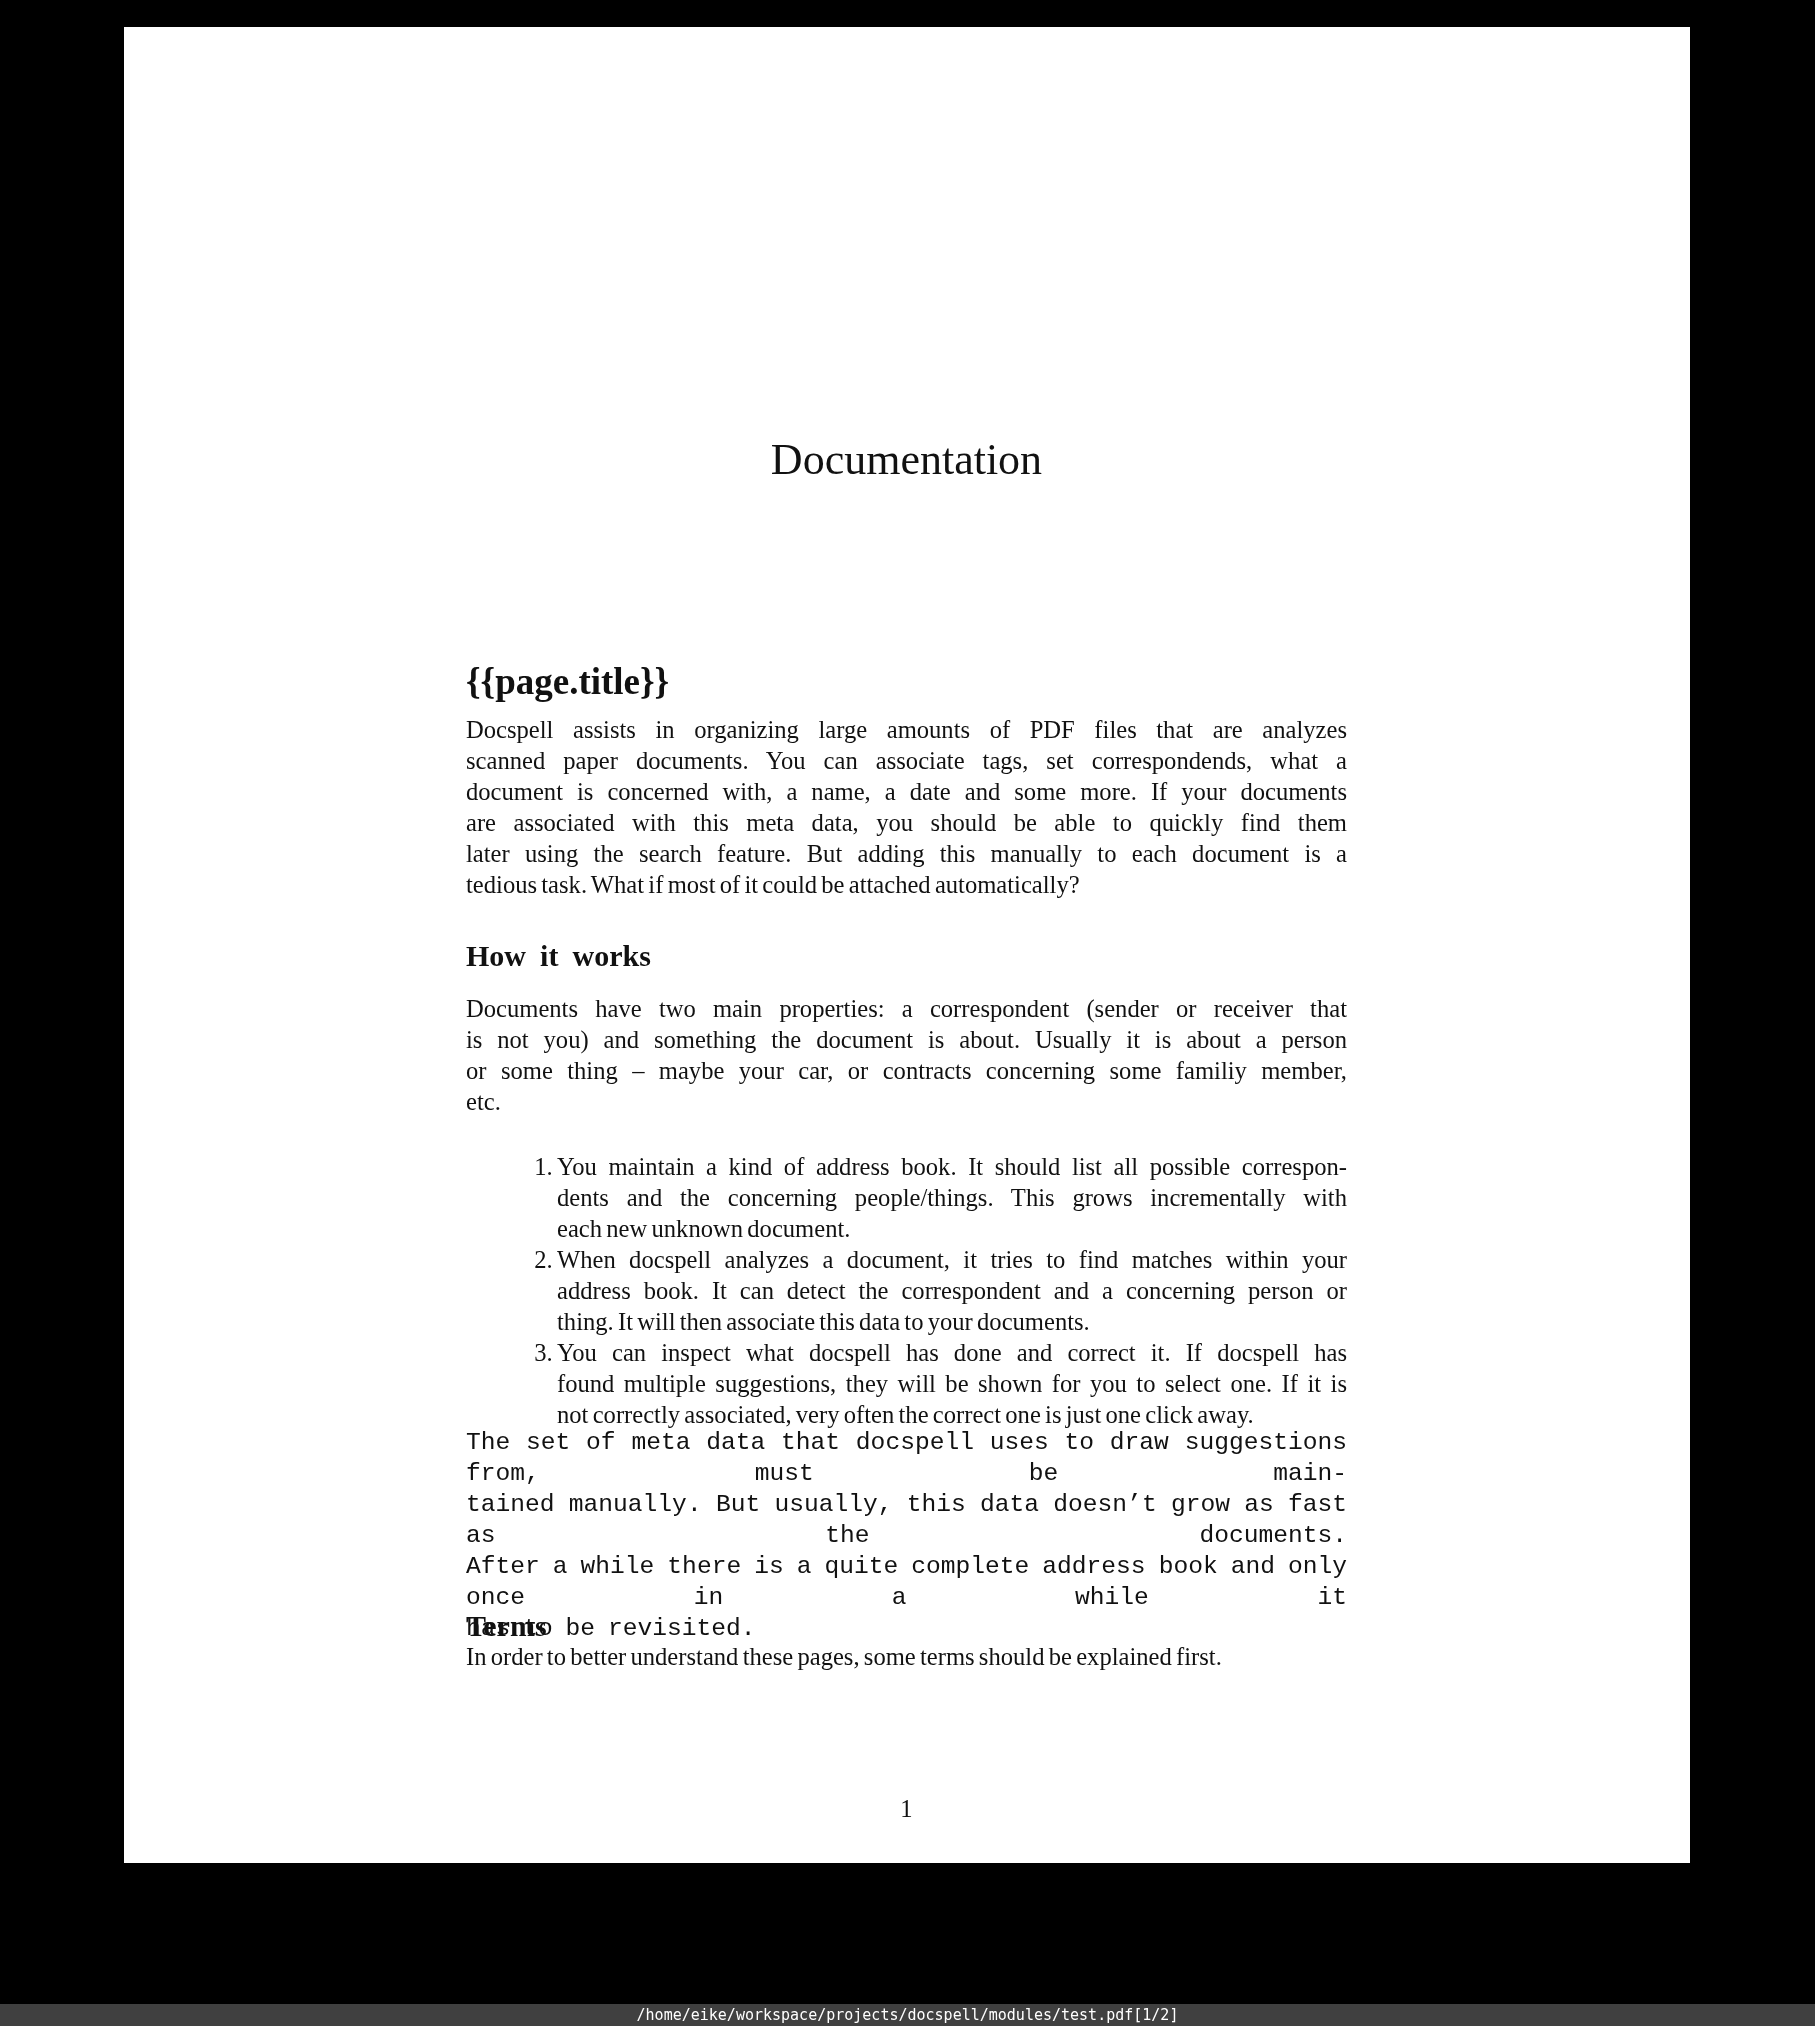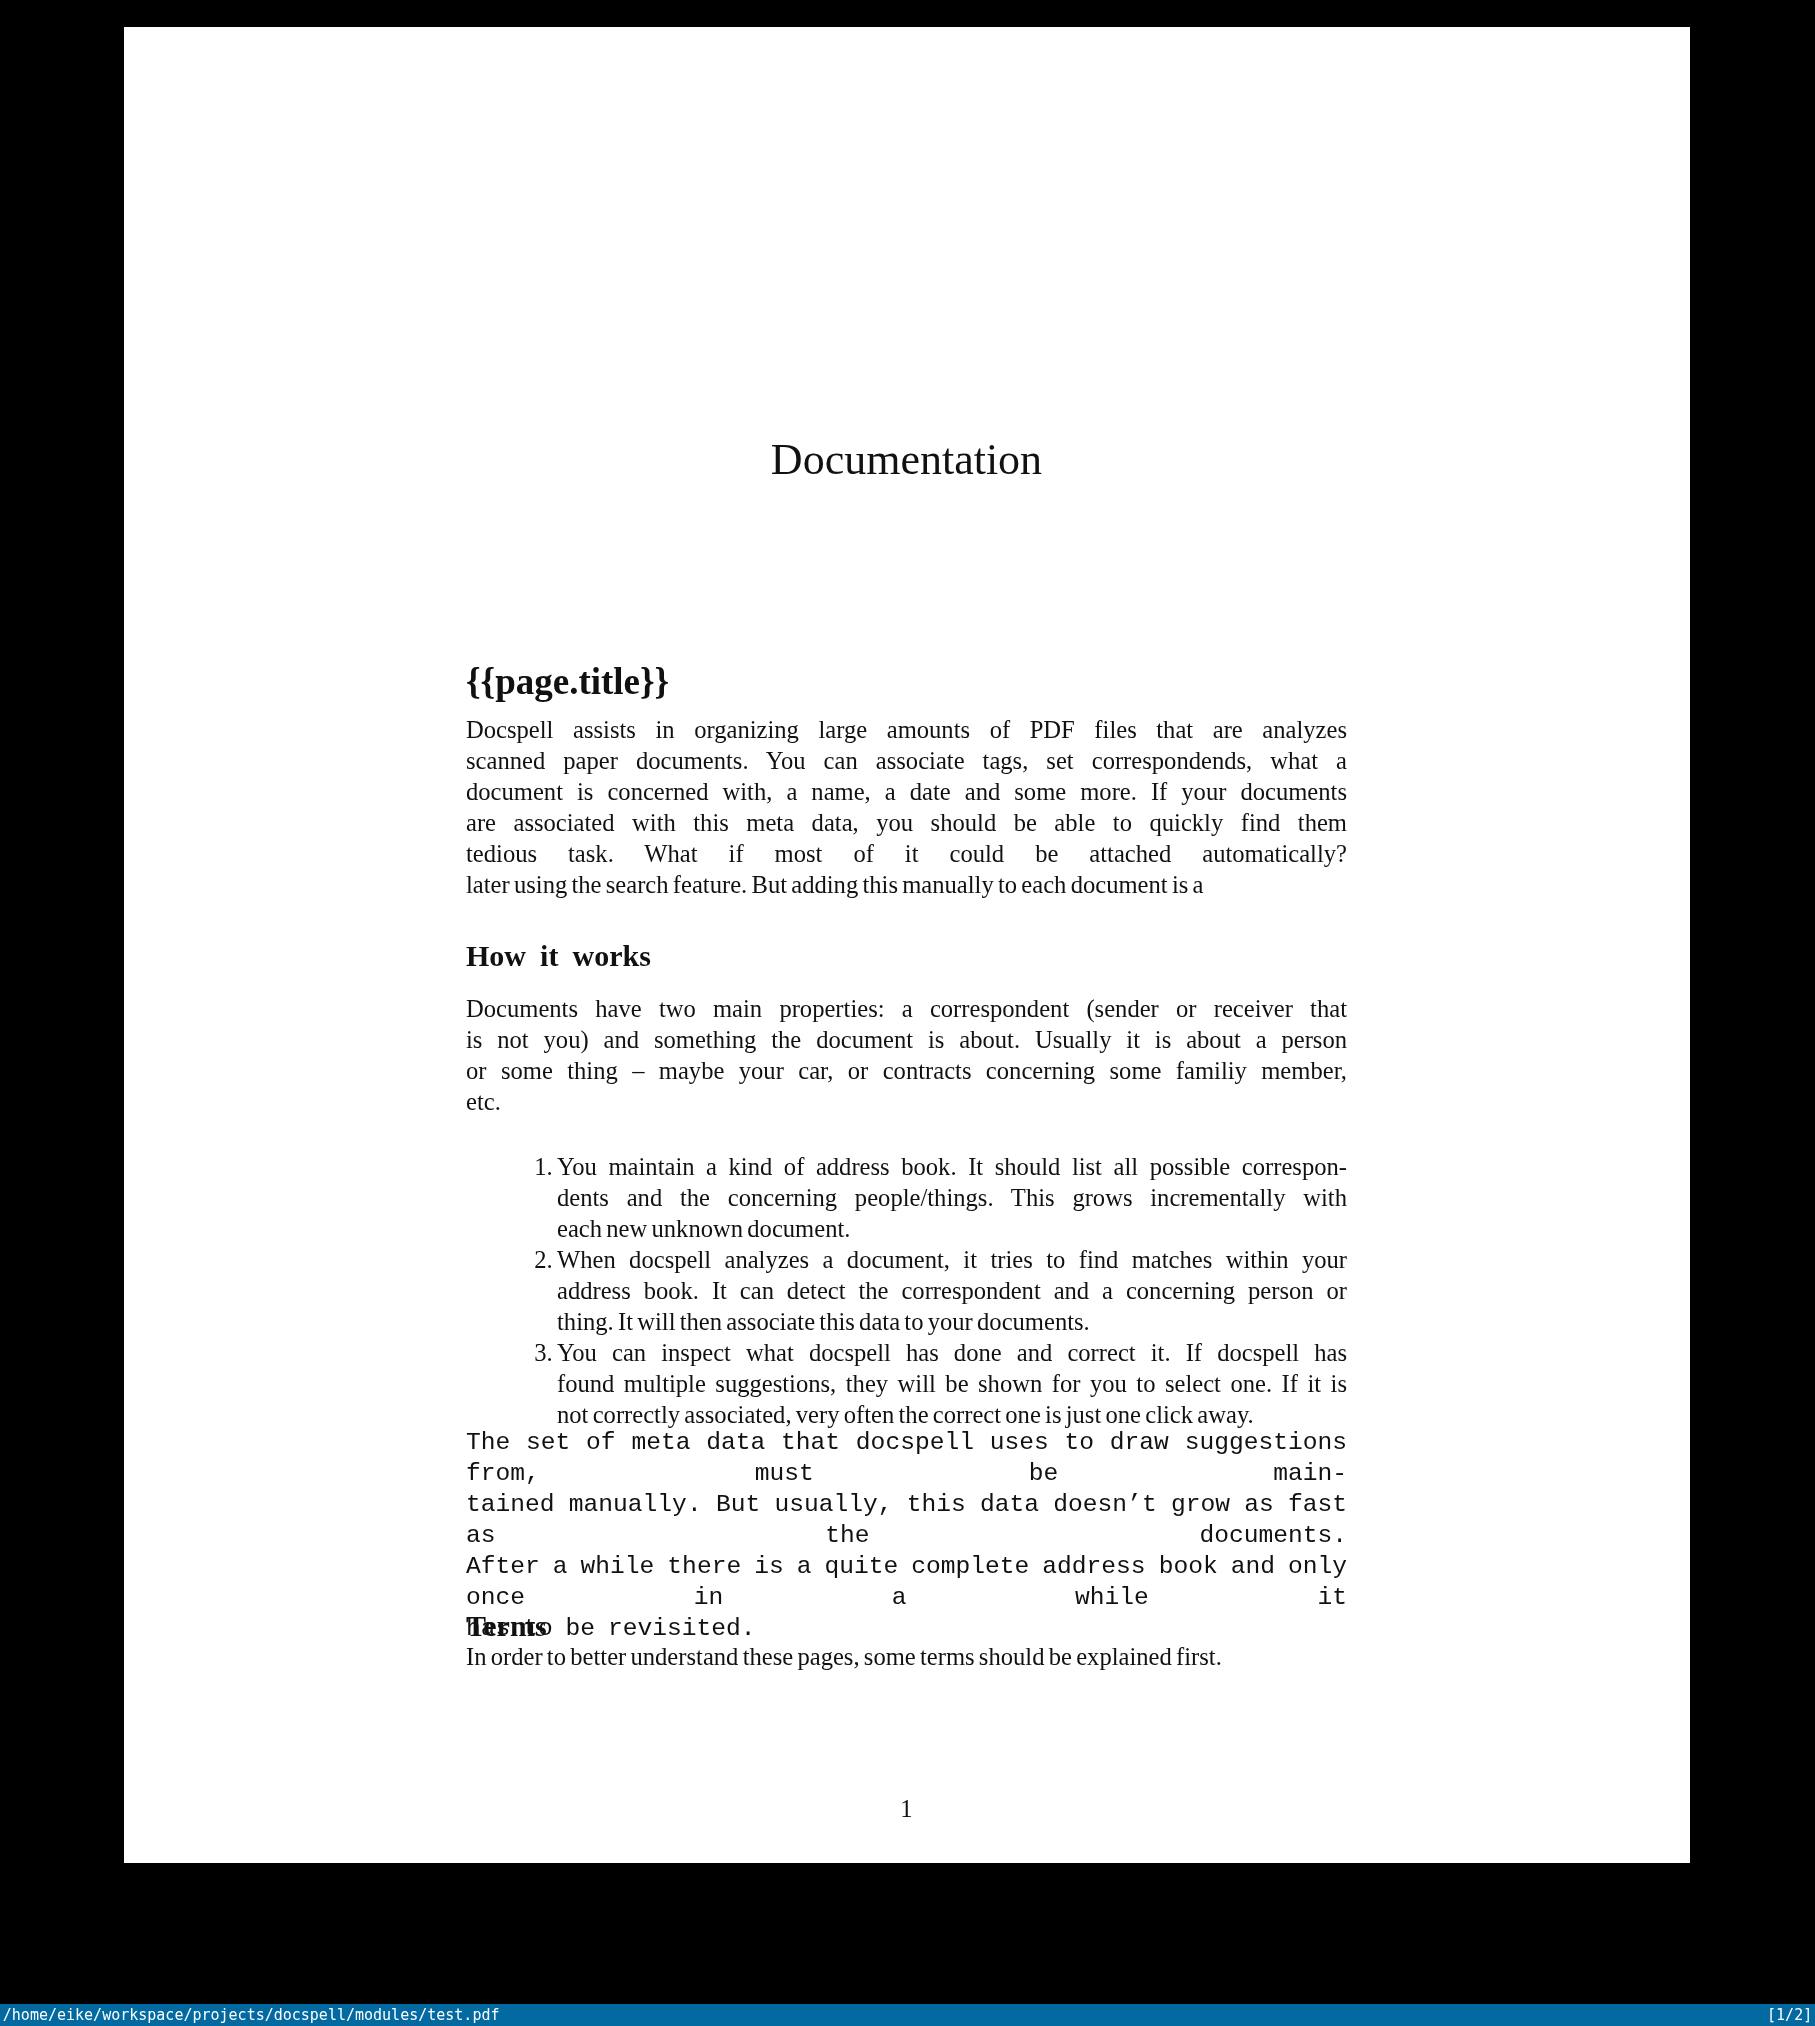--- a/index.html
+++ b/index.html
@@ -65,47 +65,47 @@
   .page-number {
     top: 1770px;
     text-align: center;
     font-size: 24.6px;
     line-height: 1;
   }
   .statusbar {
     position: absolute;
     left: 0; top: 2004px;
     width: 1815px; height: 22px;
-    background: #0369a1;
+    background: #404040;
     color: #fff;
     font-family: "DejaVu Sans Mono", monospace;
     font-size: 15px;
     display: flex;
-    justify-content: space-between;
+    justify-content: center;
     align-items: center;
     padding: 0 2.8px;
     box-sizing: border-box;
     white-space: nowrap;
   }
 </style>
 </head>
 <body>
 
 <div class="page">
   <div class="block doc-title">Documentation</div>
 
   <div class="block sec-heading">{{page.title}}</div>
 
   <div class="block para p-intro">
       <div class="tl">Docspell assists in organizing large amounts of PDF files that are analyzes</div>
       <div class="tl">scanned paper documents. You can associate tags, set correspondends, what a</div>
       <div class="tl">document is concerned with, a name, a date and some more. If your documents</div>
       <div class="tl">are associated with this meta data, you should be able to quickly find them</div>
+      <div class="tl">later using the search feature. But adding this manually to each document is a</div>
       <div class="tl">tedious task. What if most of it could be attached automatically?</div>
-      <div class="tl">later using the search feature. But adding this manually to each document is a</div>
     </div>
 
   <div class="block sub-heading h-how">How it works</div>
 
   <div class="block para p-how">
       <div class="tl">Documents have two main properties: a correspondent (sender or receiver that</div>
       <div class="tl">is not you) and something the document is about. Usually it is about a person</div>
       <div class="tl">or some thing – maybe your car, or contracts concerning some familiy member,</div>
       <div class="tl">etc.</div>
     </div>

